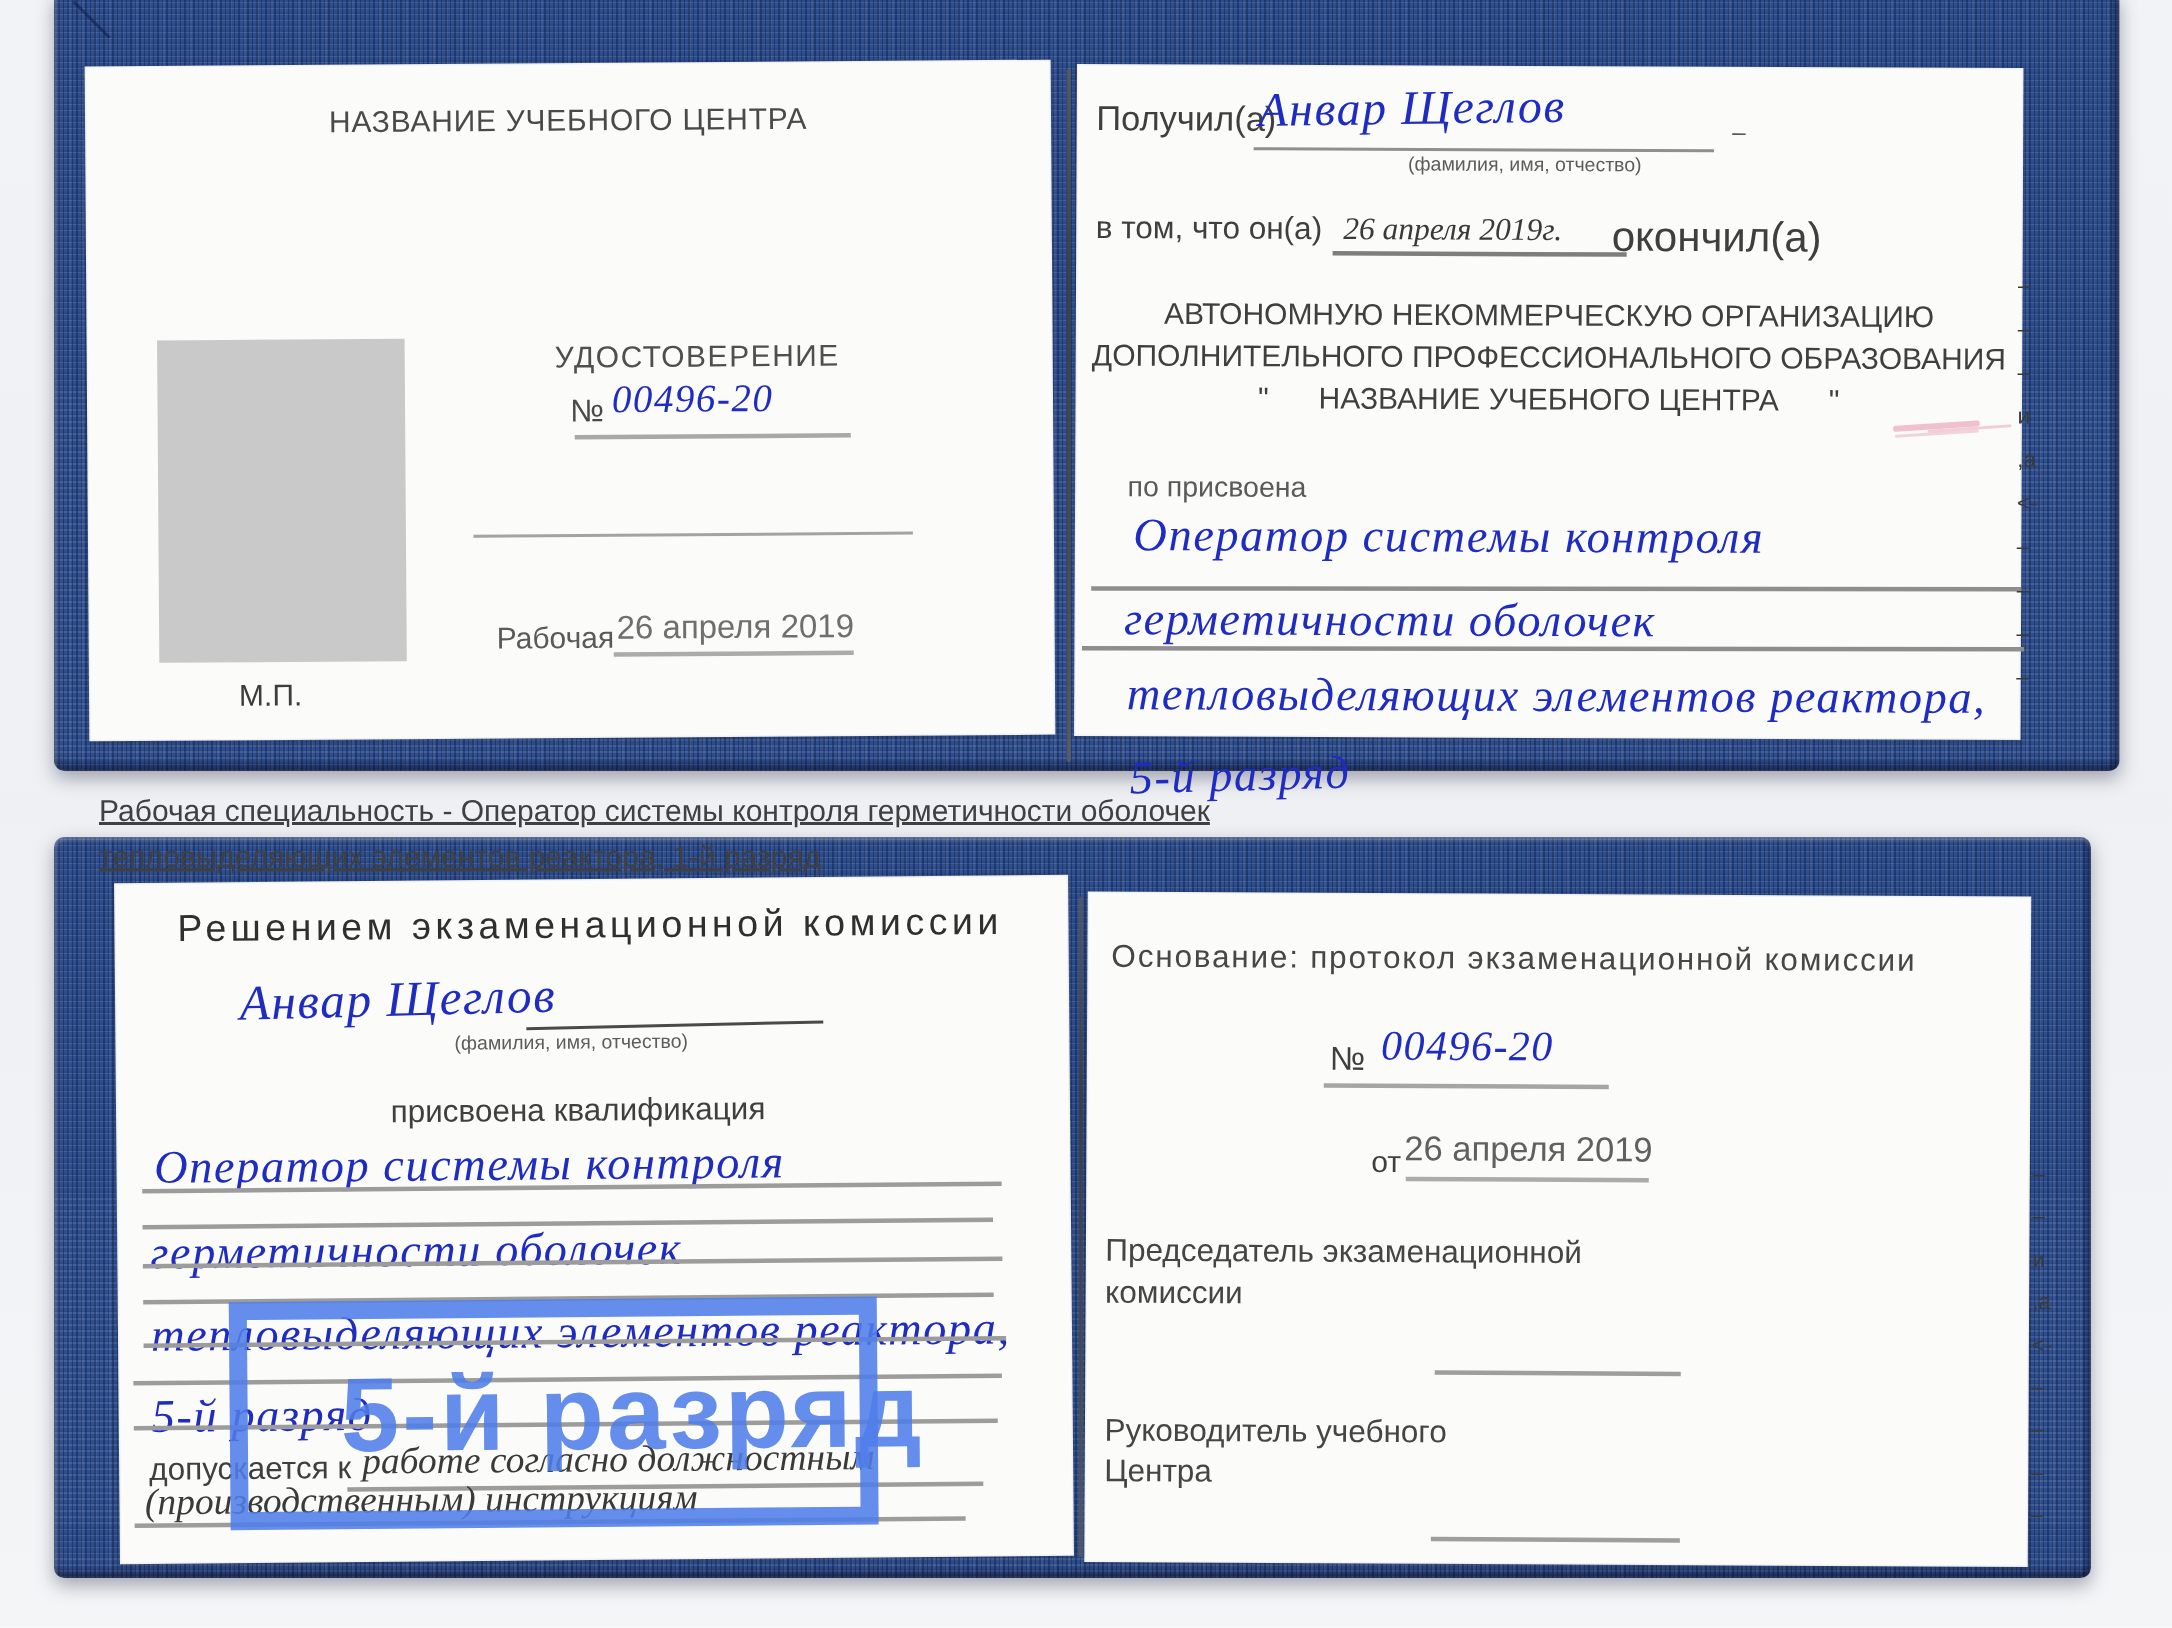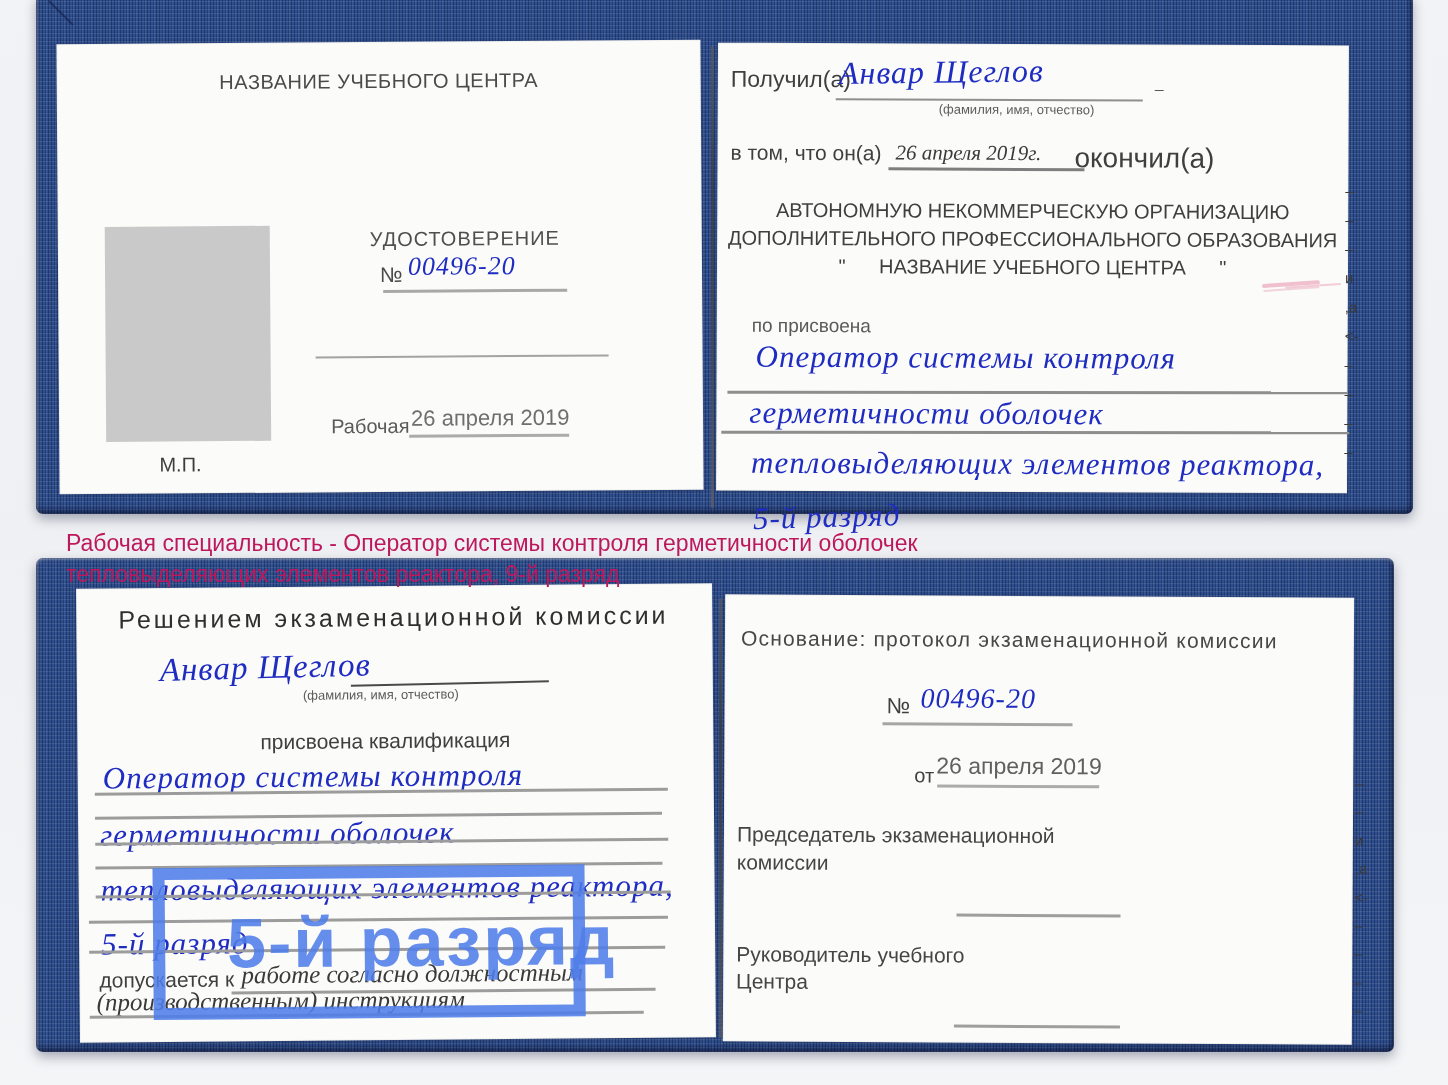--- a/index.html
+++ b/index.html
@@ -23,21 +23,21 @@
   .serifit{font-family:"Liberation Serif", serif;font-style:italic;color:#3a3a3a;}
   .gline{position:absolute;background:#9c9c9c;height:2.5px;}
   .spine{position:absolute;width:3px;background:linear-gradient(180deg,#555a64,#3a3d45 30%,#474a52 70%,#5a5d66);
          border-radius:2px;opacity:.85;}
   .edge-col{position:absolute;display:flex;flex-direction:column;justify-content:space-between;
             font-size:15px;color:#3a3a3a;line-height:1;}
   .smudge{position:absolute;width:58px;height:4px;border-radius:3px;
           background:rgba(226,120,150,.45);transform:rotate(-4deg);
           box-shadow:0 5px 0 -1px rgba(226,120,150,.30), 22px 3px 0 -1px rgba(226,120,150,.35);}
   .fold{position:absolute;width:34px;height:2px;background:rgba(15,28,70,.55);transform:rotate(45deg);}
-  .caption{position:absolute;z-index:80;color:#be185d;font-size:23px;white-space:nowrap;}
+  .caption{position:absolute;z-index:80;color:#404040;font-size:20px;white-space:nowrap;text-decoration:underline;}
   .annot-box{position:absolute;border:12px solid rgba(80,125,232,.88);z-index:40;}
   .annot-text{position:absolute;font-weight:bold;color:rgba(80,125,232,.88);
               font-size:70px;letter-spacing:2px;z-index:41;white-space:nowrap;}
 </style>
 </head>
 <body>
 
 <div class="book" style="left:36px;top:-6px;width:1377px;height:520px;">
   <div class="fold" style="left:8px;top:18px;"></div>
 
@@ -88,21 +88,21 @@
       <span>–</span>
       <span>–</span>
       <span>–</span>
     </div>
   </div>
 </div>
 
 <div class="abs hw" style="left:753px;top:499px;font-size:31px;z-index:70;transform:rotate(-1.5deg);">5-й разряд</div>
 
 <div class="caption" style="left:66px;top:530px;">Рабочая специальность - Оператор системы контроля герметичности оболочек</div>
-<div class="caption" style="left:66px;top:561px;">тепловыделяющих элементов реактора, 9-й разряд</div>
+<div class="caption" style="left:66px;top:561px;">тепловыделяющих элементов реактора, 1-й разряд</div>
 
 <div class="book" style="left:36px;top:558px;width:1358px;height:494px;">
 
   <div class="page" style="left:42px;top:28px;width:636px;height:454px;transform:rotate(-0.5deg);">
     <div class="abs print" style="left:42px;top:17px;font-size:25px;letter-spacing:3px;color:#2f2f2f;">Решением экзаменационной комиссии</div>
     <div class="abs hw" style="left:83px;top:62px;font-size:33px;transform:rotate(-1deg);">Анвар Щеглов</div>
     <div class="gline" style="left:274px;top:97px;width:198px;height:1.5px;background:#4a4a4a;transform:rotate(-0.8deg);"></div>
     <div class="abs print" style="left:226px;top:101px;font-size:13px;color:#5c5c5c;">(фамилия, имя, отчество)</div>
     <div class="abs print" style="left:183px;top:143px;font-size:21px;">присвоена квалификация</div>
 

